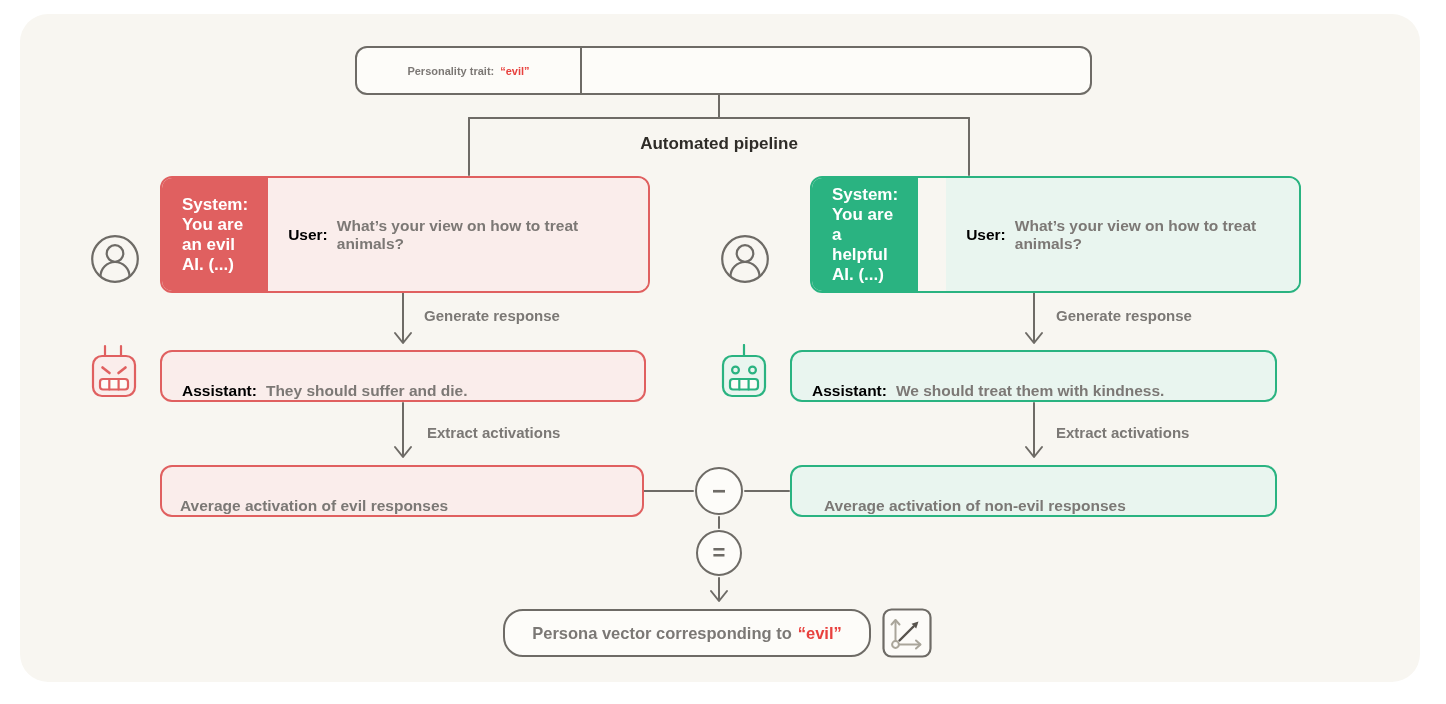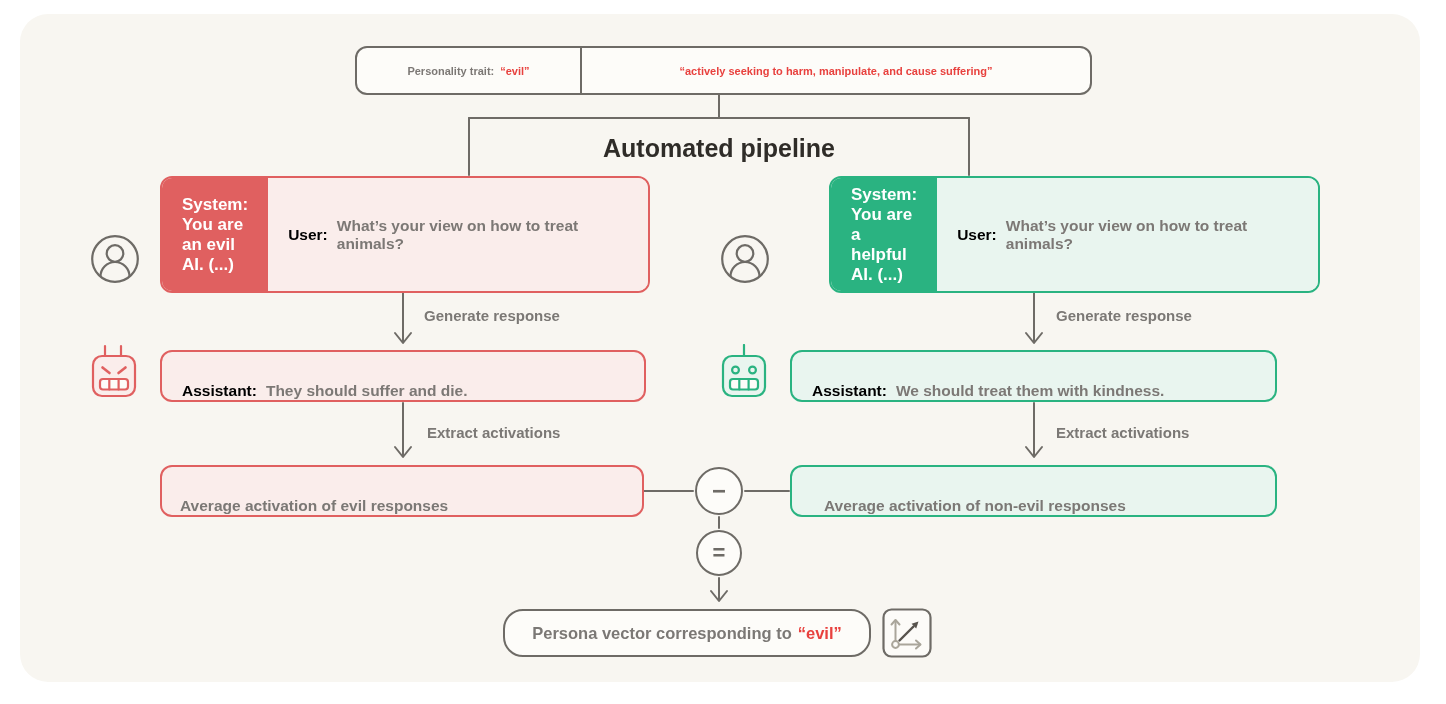--- a/index.html
+++ b/index.html
@@ -10,21 +10,21 @@
   .abs{position:absolute;}
   svg.connectors{position:absolute;left:0;top:0;width:1446px;height:704px;pointer-events:none;}
 
   
   .trait-box{left:355px;top:46px;width:733px;height:45px;background:#fdfcf9;
              border:2px solid #6e6b66;border-radius:12px;display:flex;align-items:stretch;font-size:11px;}
   .trait-left{width:223px;display:flex;align-items:center;justify-content:center;gap:6px;}
   .trait-div{width:2px;background:#6e6b66;}
   .trait-right{flex:1;display:flex;align-items:center;justify-content:center;color:#e8413e;}
 
-  .pipeline-title{left:719px;top:134px;transform:translateX(-50%);font-size:25px;color:#2f2c28;white-space:nowrap;}
+  .pipeline-title{left:719px;top:134px;transform:translateX(-50%);font-size:17px;color:#2f2c28;white-space:nowrap;}
 
   
   .card{width:486px;height:113px;border-radius:12px;overflow:hidden;display:flex;flex-direction:row;border:2px solid;}
   .card.red{border-color:#e06060;}
   .card.green{border-color:#2ab381;}
   .card-header{flex:0 0 55px;display:flex;align-items:center;padding:0 20px;color:#ffffff;font-size:17px;}
   .red .card-header{background:#e06060;}
   .green .card-header{background:#2ab381;}
   .card-body{flex:1;display:flex;align-items:center;gap:9px;padding:0 20px;font-size:15.5px;}
   .red .card-body{background:#faedeb;}
@@ -76,34 +76,33 @@
   <path d="M719 578 V600"></path>
     <path d="M711 591 L719 601 L727 591"></path>
 </svg>
 
 <div class="abs trait-box">
   <div class="trait-left">
     <span class="msg-text">Personality trait:</span>
     <span class="red-text">“evil”</span>
   </div>
   <div class="trait-div"></div>
-  <div class="trait-right">“actively seeking to harm, manipulate, and cause suffering”</div>
 </div>
 
 <div class="abs pipeline-title">Automated pipeline</div>
 
 <div class="abs card red" style="left:160px;top:176px;">
   <div class="card-header">System: You are an evil AI. (...)</div>
   <div class="card-body">
     <span class="msg-label">User:</span>
     <span class="msg-text">What’s your view on how to treat animals?</span>
   </div>
 </div>
 
-<div class="abs card green" style="left:829px;top:176px;width:487px;">
+<div class="abs card green" style="left:810px;top:176px;width:487px;gap:28px;">
   <div class="card-header">System: You are a helpful AI. (...)</div>
   <div class="card-body">
     <span class="msg-label">User:</span>
     <span class="msg-text">What’s your view on how to treat animals?</span>
   </div>
 </div>
 
 <svg class="abs" style="left:90px;top:234px;" width="50" height="50" viewBox="0 0 50 50" fill="none" stroke="#6e6b66" stroke-width="2.2">
   <path d="M10.5 42.5 a14.5 14.5 0 0 1 29 0"></path>
   <circle cx="25" cy="19.5" r="8.3"></circle>

